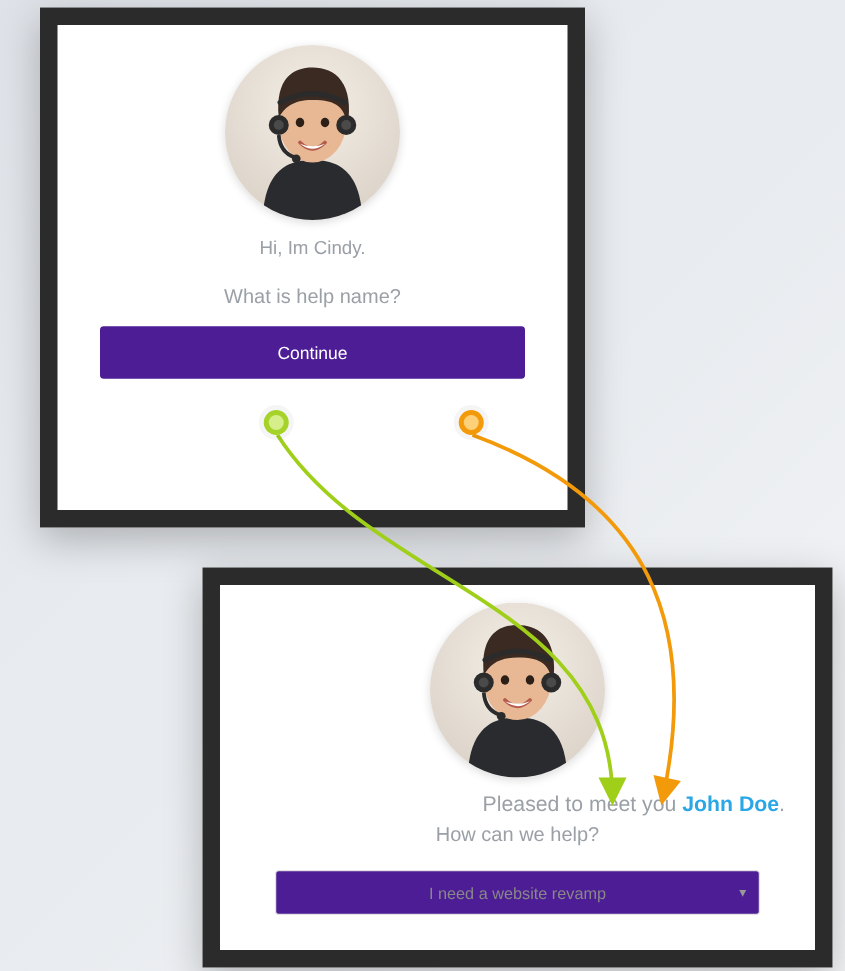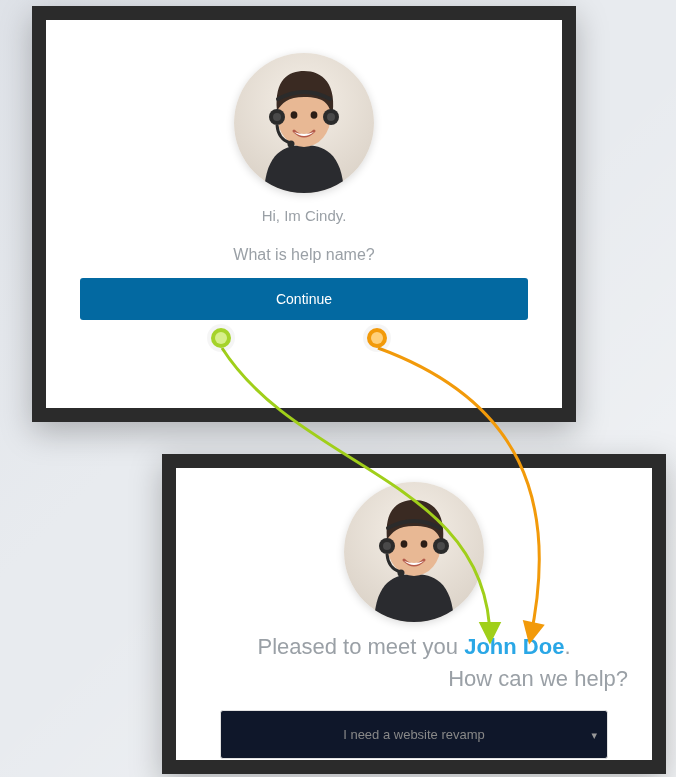--- a/index.html
+++ b/index.html
@@ -18,22 +18,22 @@
         linear-gradient(315deg, rgba(255,255,255,.5) 0%, transparent 50%);
     }
     .panel {
       position: absolute;
       background: #ffffff;
       border: 14px solid #2b2b2b;
       box-shadow: 0 10px 30px rgba(0,0,0,.25);
     }
     .panel-top {
       left: 32px; top: 6px;
-      width: 544px; height: 416px;
-      padding: 33px 34px 20px;
+      width: 436px; height: 416px;
+      padding: 16px 34px 20px;
     }
     .panel-bottom {
       left: 162px; top: 454px;
       width: 504px; height: 320px;
       padding: 14px 24px 20px;
     }
     .avatar {
       width: 140px; height: 140px;
       border-radius: 50%;
       margin: 0 auto 12px;
@@ -77,47 +77,47 @@
       border: none; outline: none;
       padding: 0 12px;
       font-size: 13px;
       color: #777;
       background: transparent;
     }
     .input-wrap.iconed input { padding-left: 46px; }
     .btn-continue {
       width: 100%;
       height: 42px;
-      background: #0369a1;
+      background: #4c1d95;
       color: #fff;
       border: none;
       border-radius: 3px;
       font-size: 14px;
       cursor: pointer;
     }
     .greet2 {
-      text-align: center;
-      font-size: 22px;
+      text-align: right;
+      font-size: 17px;
       color: #9aa0a6;
       margin-top: 8px;
     }
     .highlight-name { color: #2aa7e6; font-weight: 700; }
     .help-q {
-      text-align: right;
-      color: #9aa0a6;
-      font-size: 22px;
+      text-align: center;
+      color: #9aa0a6;
+      font-size: 16px;
       margin: 6px 0 18px;
     }
     .select-wrap {
       margin: 0 20px;
       border: 1px solid #e2e2e2;
       border-radius: 3px;
-      height: 49px;
+      height: 36px;
       position: relative;
-      background: #0f172a;
+      background: #4c1d95;
     }
     .select-wrap select {
       width: 100%; height: 100%;
       border: none; background: transparent; outline: none;
       font-size: 13px; color: #888;
       text-align: center;
       -webkit-appearance: none; appearance: none;
       padding: 0 28px;
       cursor: pointer;
     }

